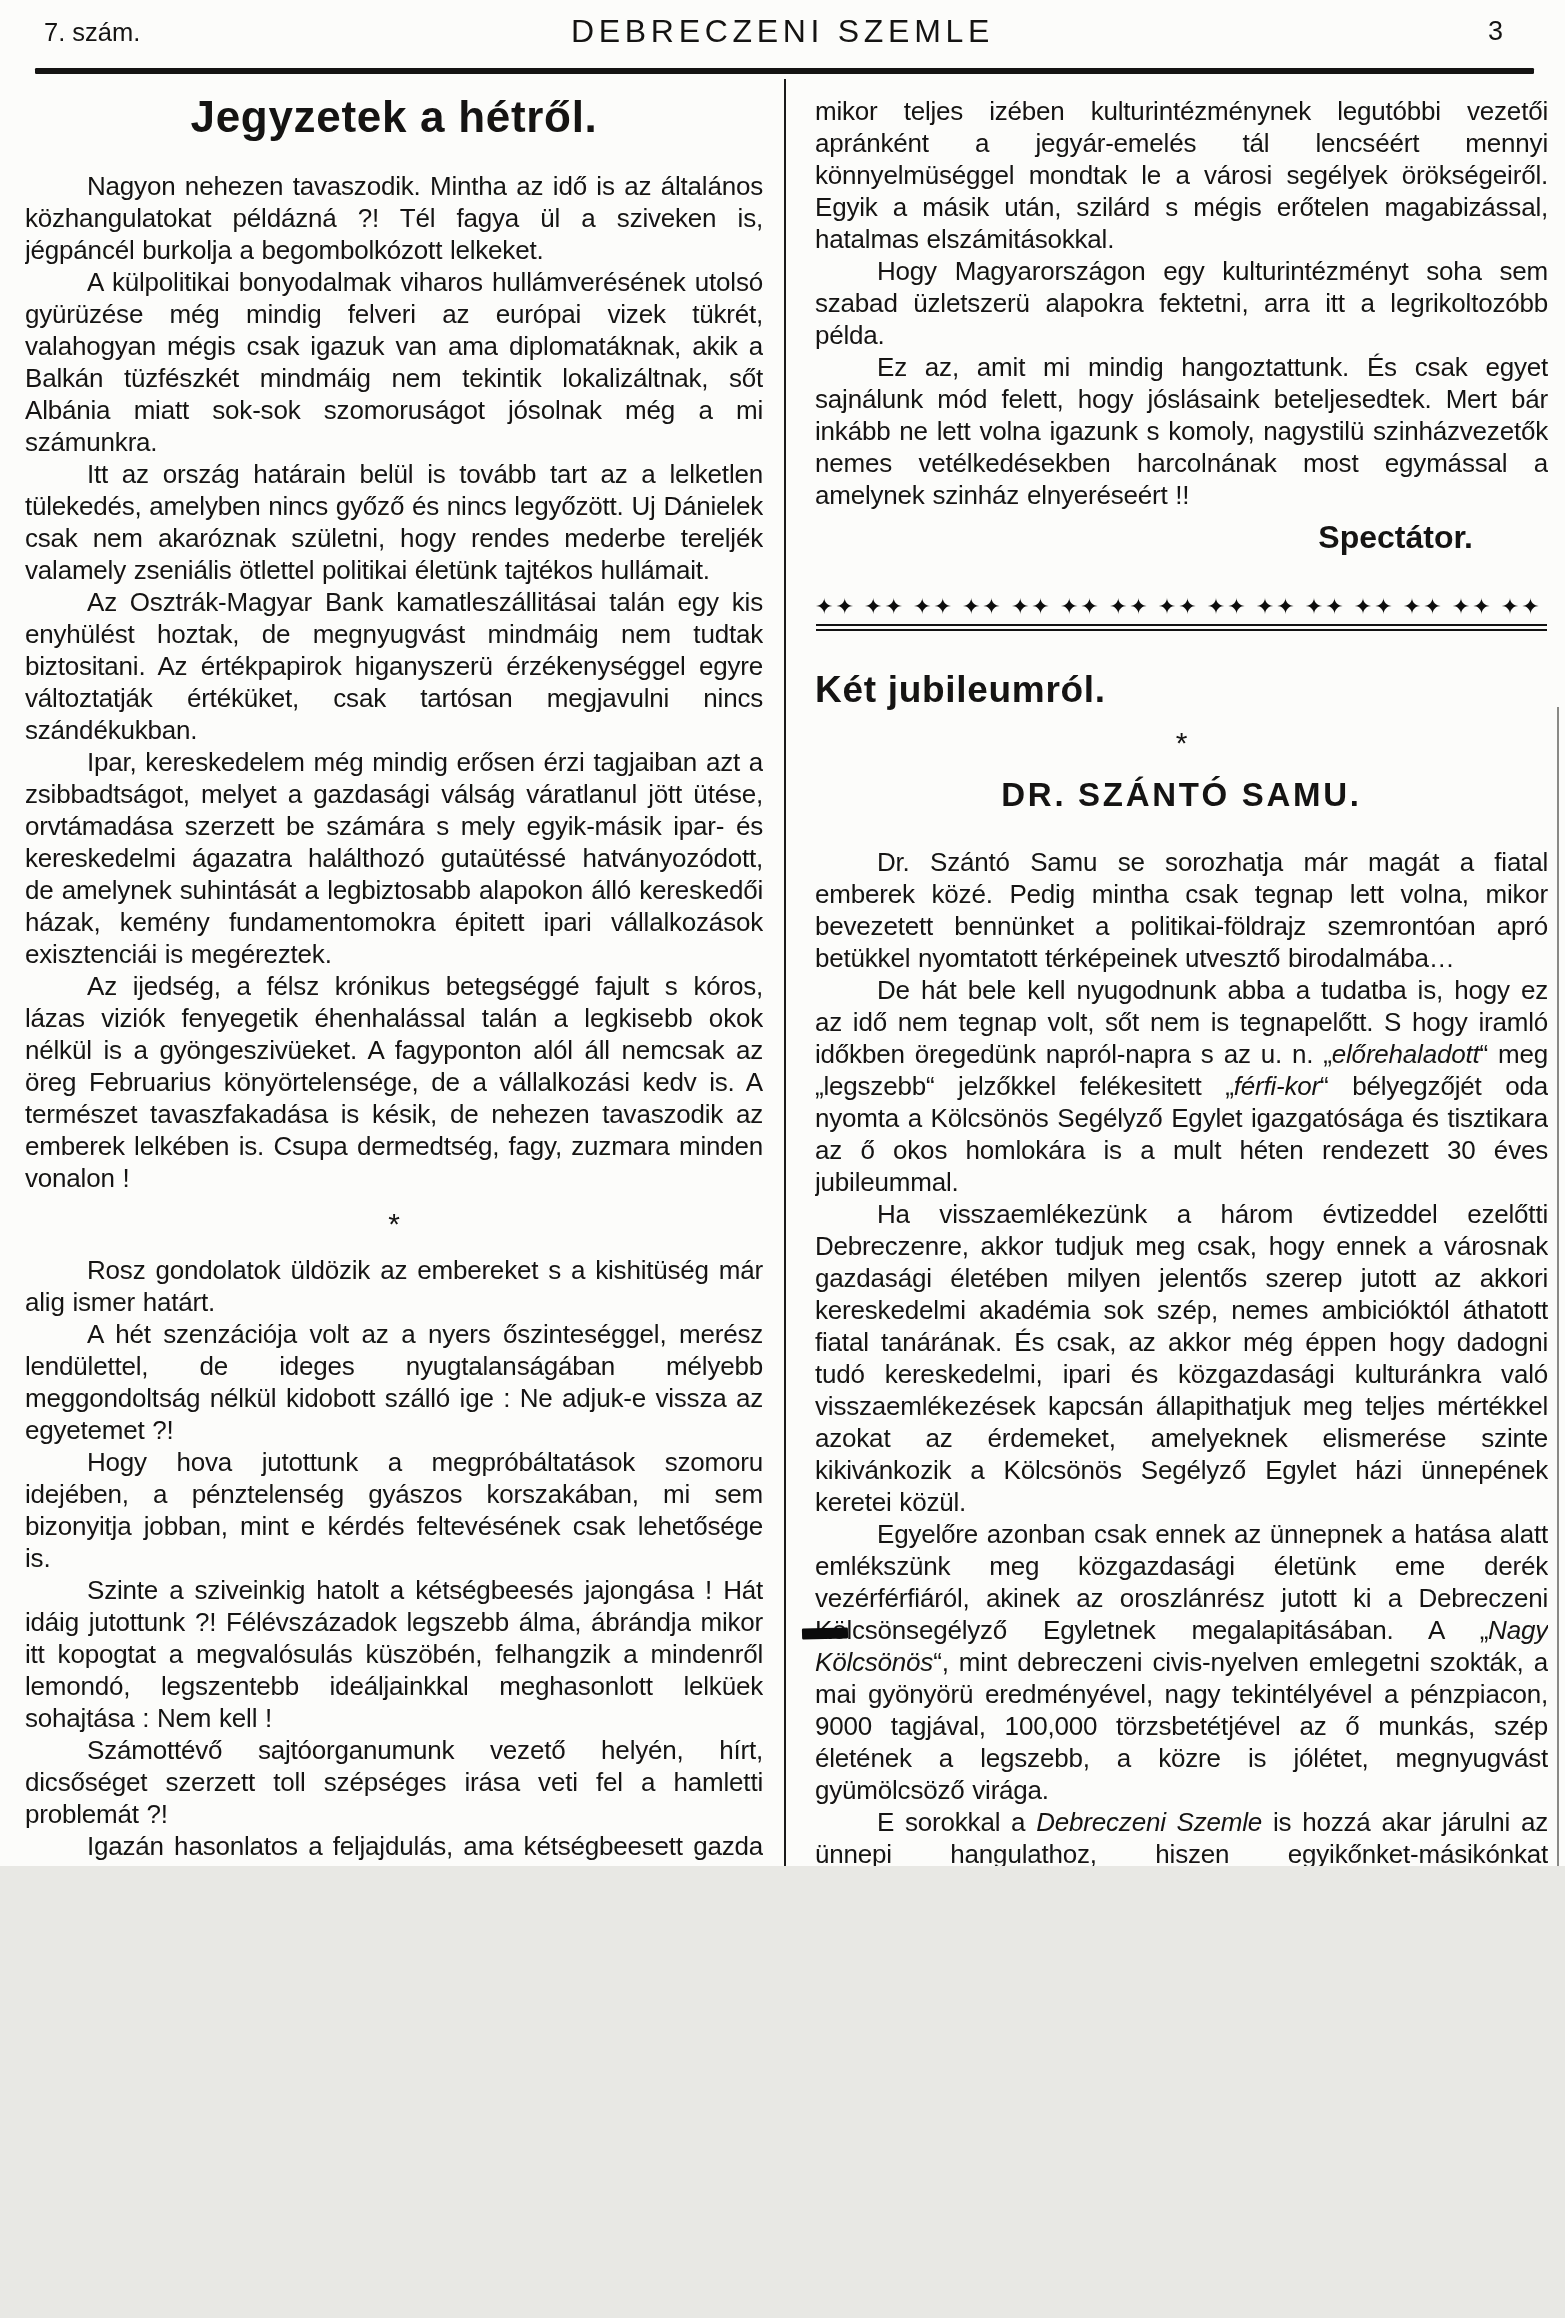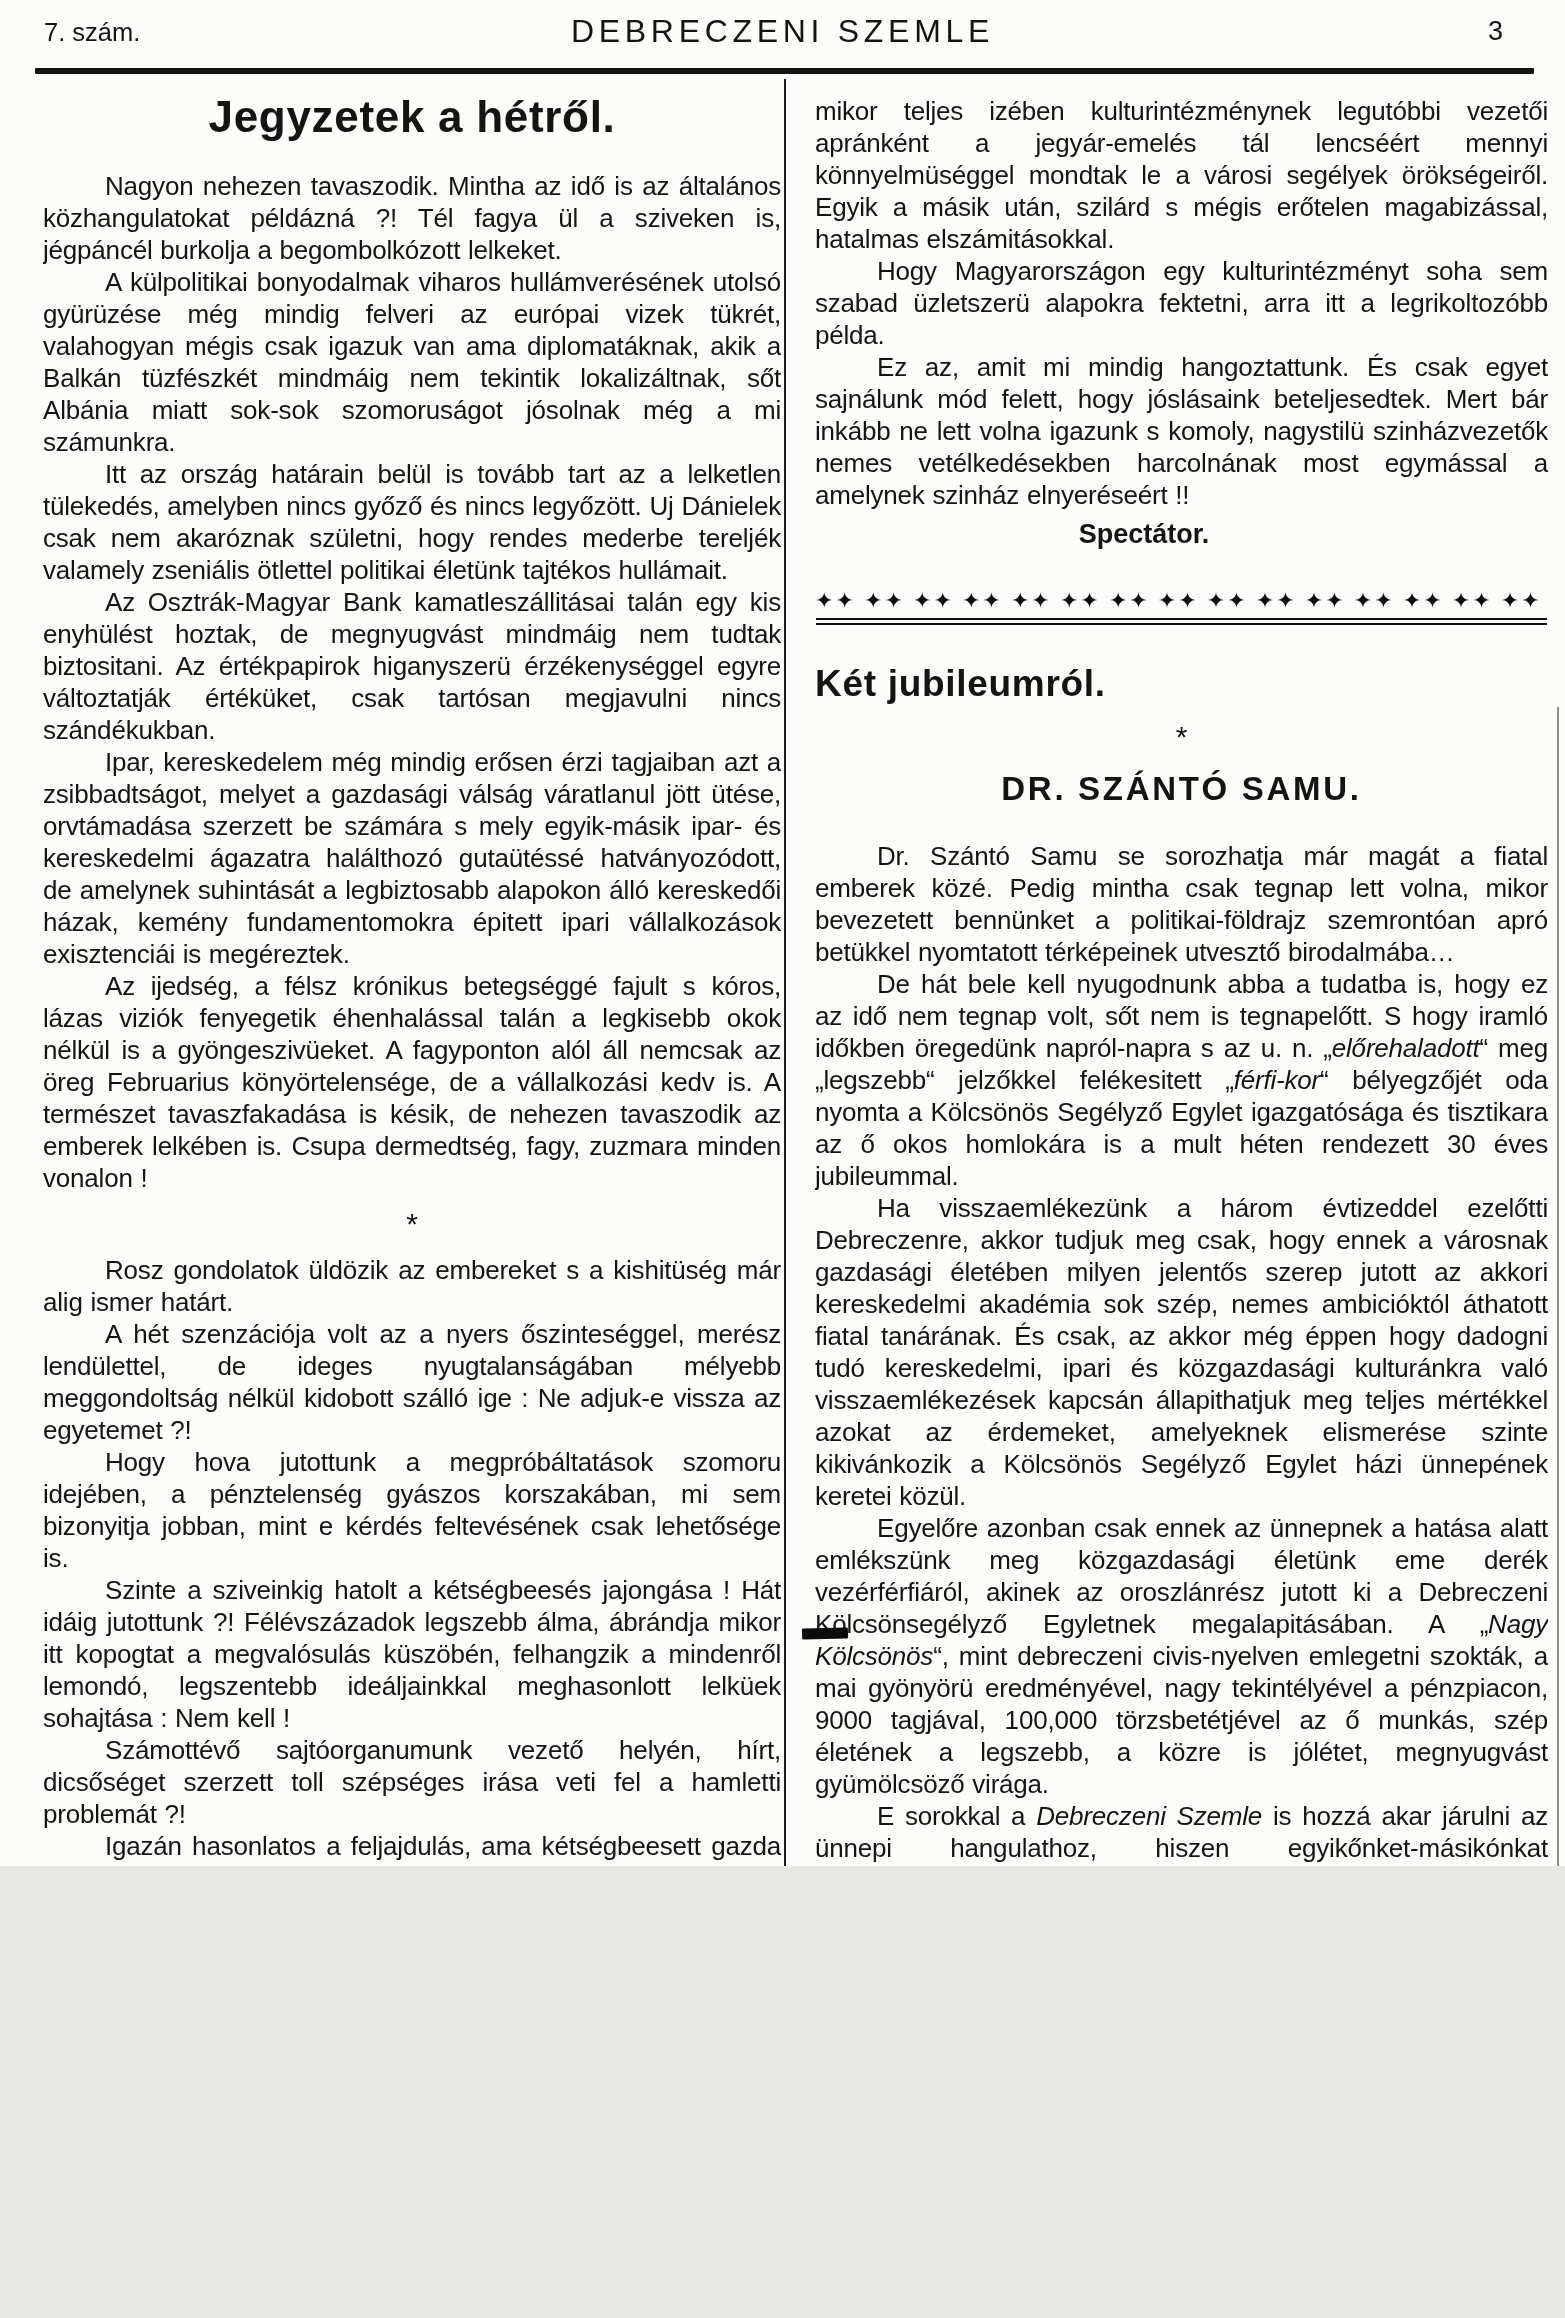--- a/index.html
+++ b/index.html
@@ -14,29 +14,29 @@
   .hdr-issue  { position:absolute; left:44px;  top:17.5px;  font-size:25.5px; }
   .hdr-title  { position:absolute; left:0; right:0; top:13.4px; text-align:center;
                 font-size:32px; letter-spacing:4.7px; }
   .hdr-page   { position:absolute; right:62px; top:16px;  font-size:27px; }
   .hdr-rule   { position:absolute; left:35px; top:68px; width:1499px; height:6px;
                 background:var(--ink); border-radius:1.3px; }
   .col-divider{ position:absolute; left:784px; top:79px; width:2px; height:2128px;
                 background:#1b1b1b; }
   
   .col { position:absolute; overflow:hidden; }
-  .col-left  { left:43px;   top:89px; width:738px; height:2218px; }
+  .col-left  { left:25px;   top:89px; width:738px; height:2218px; }
   .col-right { left:815px; top:95px; width:733px; height:2218px; }
   .article-title { text-align:center; font-size:44px; font-weight:bold;
                    letter-spacing:0.7px; margin:2.7px 0 28px; }
   p.body { font-size:26px; line-height:32px; text-align:justify; text-indent:62px;
            margin:0; letter-spacing:-0.2px; word-spacing:0.7px; }
   p.no-indent { text-indent:0; }
   .sep { text-align:center; font-size:30px; line-height:30px; margin:15px 0; }
-  .signature { text-align:center; font-weight:bold; font-size:27px;
+  .signature { text-align:right; font-weight:bold; font-size:32px;
                padding-right:75px; margin:8px 0 0; }
   .diamond-divider { text-align:center; font-size:22px; letter-spacing:2px;
                      margin:38px 0 4px; white-space:nowrap; overflow:hidden; color:#0d0d0d; }
   .kronika-heading { text-align:center; font-size:48px; font-weight:bold;
                      letter-spacing:5.4px; margin:39px 0 25.5px; }
   .kronika-rule { height:6.7px; border-top:2.7px solid #121212; border-bottom:2px solid #121212;
                   margin:0 1.3px 38px; }
   .subheading { text-align:left; font-size:37px; font-weight:bold; margin:0 0 17.5px;
                 letter-spacing:0.7px; }
   .author-heading { text-align:center; font-size:33px; font-weight:bold;

